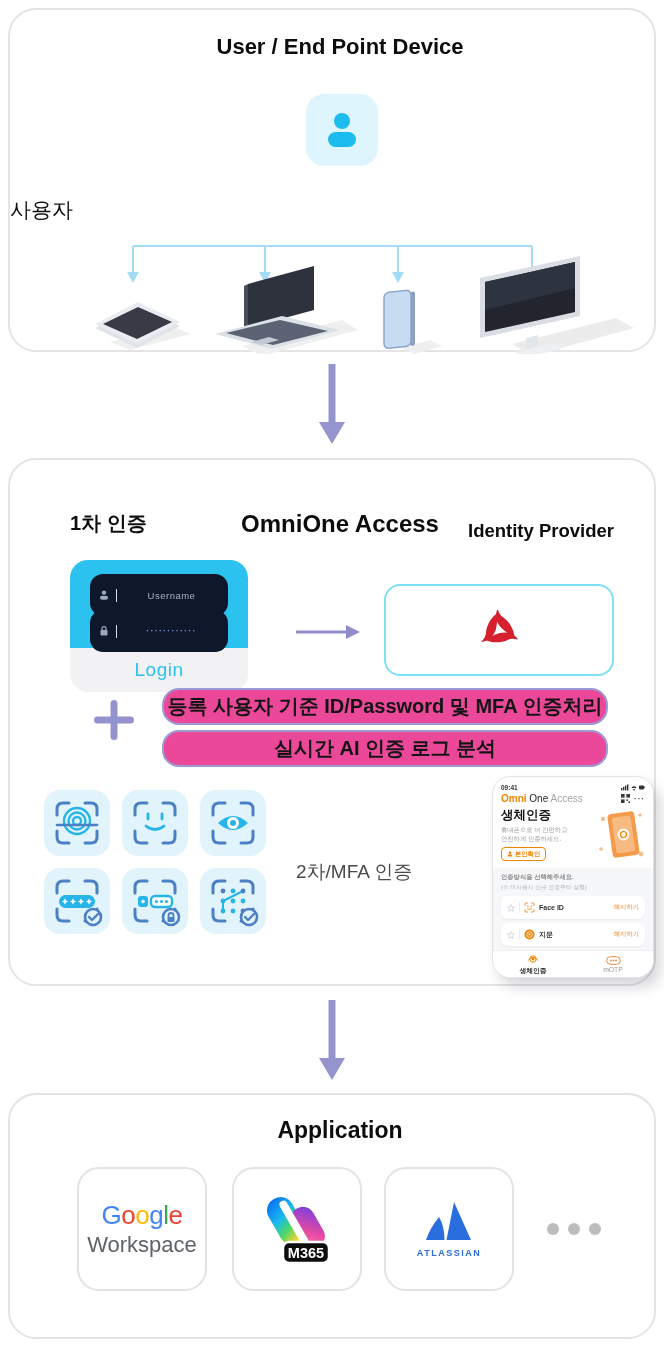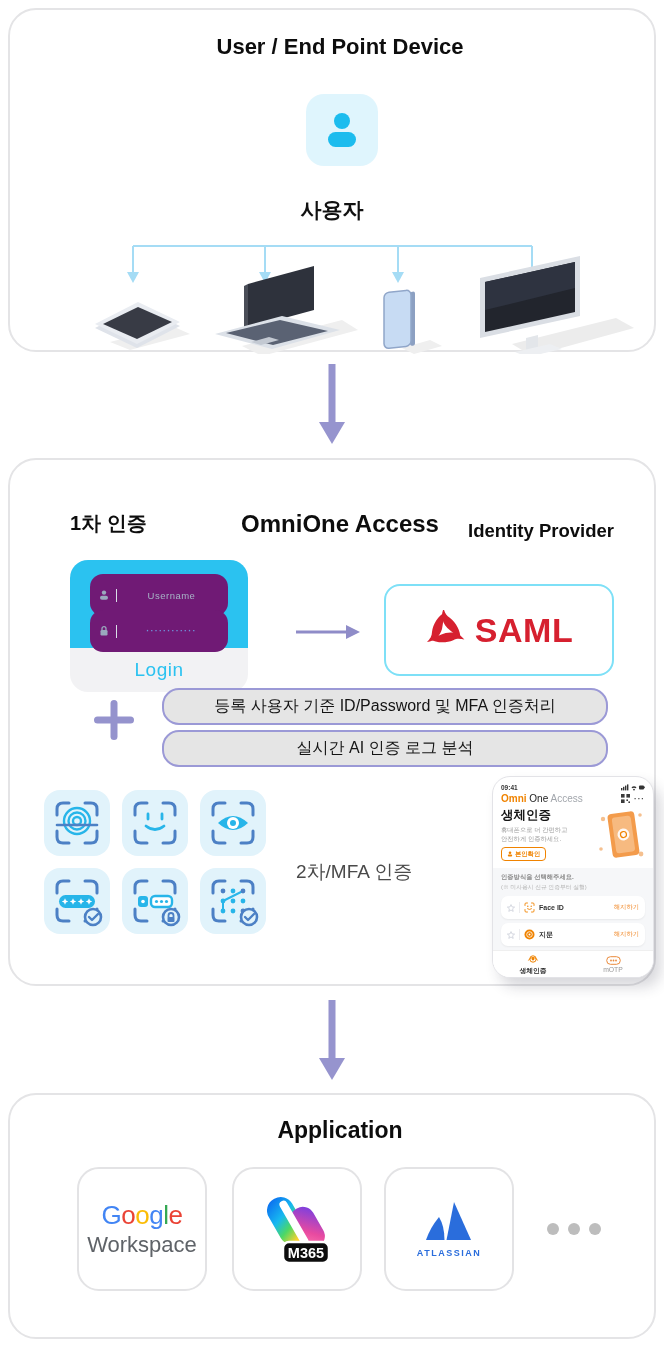--- a/index.html
+++ b/index.html
@@ -8,48 +8,48 @@
   .card { position:absolute; left:8px; width:648px; background:#fff; border:2px solid #E4E4E6; border-radius:28px; }
   .card1 { top:8px;   height:344px; }
   .card2 { top:458px; height:528px; }
   .card3 { top:1093px;height:246px; }
   .card-title { position:absolute; left:16px; right:0; text-align:center; font-weight:700; color:#0d0d0d; }
   .abs { position:absolute; }
 
   
   .c1-title { top:24px; font-size:22px; }
   .user-badge { left:296px; top:84px; width:72px; height:72px; border-radius:18px; background:#DFF5FD; display:flex; align-items:center; justify-content:center; }
-  .user-label { top:186px; left:0; right:0; text-align:center; font-size:21px; color:#111; font-weight:700; }
+  .user-label { top:186px; left:0; right:0; text-align:left; font-size:21px; color:#111; font-weight:400; }
 
   
   .v-arrow { left:319px; width:26px; height:80px; }
   .v-arrow1 { top:364px; } .v-arrow2 { top:1000px; }
 
   
   .c2-title { top:14px; font-size:24px;margin-top:36px; }
   .h-primary { left:60px; width:178px; top:50px; text-align:left; font-size:20px; font-weight:700; color:#0d0d0d; }
   .h-idp { left:374px; width:230px; top:60px; text-align:right; font-size:18.5px; font-weight:700; color:#0d0d0d; }
 
   .login-mock { left:60px; top:100px; width:178px; height:132px; border-radius:18px; overflow:hidden; }
   .lm-top { height:88px; background:#2BC2F0; position:relative; }
-  .lm-pill { position:absolute; left:20px; width:138px; height:42px; border-radius:13px; background:#701a75; display:flex; align-items:center; padding:0 8px; gap:6px; }
+  .lm-pill { position:absolute; left:20px; width:138px; height:42px; border-radius:13px; background:#0f172a; display:flex; align-items:center; padding:0 8px; gap:6px; }
   .lm-pill .sep { width:1px; height:13px; background:#D9DFE8; }
   .lm-user-text { flex:1; text-align:center; font-size:9.5px; letter-spacing:.5px; color:#A7B4C7; }
   .lm-pass-text { flex:1; text-align:center; font-size:9px; letter-spacing:1.2px; font-weight:700; color:#6F93DC; }
   .lm-bottom { height:44px; background:#F2F2F4; display:flex; align-items:center; justify-content:center; }
   .lm-login { font-size:19px; color:#2BC2F0; letter-spacing:.5px; }
 
   .h-arrow { left:286px; top:162px; }
 
   .saml-box { left:374px; top:124px; width:230px; height:92px; border:2.5px solid #7EE0F7; border-radius:16px; background:#fff; display:flex; align-items:center; justify-content:center; gap:10px; }
   .saml-word { font-size:34px; font-weight:800; color:#D6202F; letter-spacing:.5px; }
 
   .plus-sign { left:82px; top:238px; }
 
-  .note-box { left:152px; width:446px; height:37px; border:2px solid #9B99D6; border-radius:17px; background:#e5e5e5; display:flex; align-items:center; justify-content:center; font-size:16px; font-weight:400; color:#141414; }
+  .note-box { left:152px; width:446px; height:37px; border:2px solid #9B99D6; border-radius:17px; background:#ec4899; display:flex; align-items:center; justify-content:center; font-size:20px; font-weight:700; color:#141414; }
   .note1 { top:228px; } .note2 { top:270px; }
 
   .bio-grid { left:34px; top:330px; display:grid; grid-template-columns:repeat(3,66px); grid-auto-rows:66px; gap:12px; }
   .bio { width:66px; height:66px; border-radius:16px; background:#E1F3FB; }
 
   .option-note { left:286px; top:396px; width:195px; color:#4A4A4A; font-size:19px; line-height:31px; }
 
   
   .phone { left:482px; top:316px; width:162px; height:202px; background:#fff; border:1.5px solid #E3E3E7; border-radius:18px; box-shadow:7px 9px 14px rgba(40,40,60,.18); overflow:hidden; display:flex; flex-direction:column; padding:6px 8px 0; }
   .ph-status { display:flex; justify-content:space-between; align-items:center; height:10px; }
@@ -192,21 +192,20 @@
     </svg>
 
     <div class="abs saml-box">
       <svg width="40" height="40" viewBox="0 0 40 40">
         <g fill="#D6202F">
           <path d="M20,2 C13,6 8,14 7,22 C7,26 5,29 2,32 C10,31 15,26 17,19 C18,13 19,7 20,2 Z"></path>
           <path d="M20,2 C13,6 8,14 7,22 C7,26 5,29 2,32 C10,31 15,26 17,19 C18,13 19,7 20,2 Z" transform="rotate(120 20 20)"></path>
           <path d="M20,2 C13,6 8,14 7,22 C7,26 5,29 2,32 C10,31 15,26 17,19 C18,13 19,7 20,2 Z" transform="rotate(240 20 20)"></path>
         </g>
       </svg>
-      <span class="saml-word">SAML</span>
     </div>
 
     <svg class="abs plus-sign" width="44" height="44" viewBox="0 0 44 44">
       <rect x="2" y="18.5" width="40" height="7" rx="3.5" fill="#9593CD"></rect>
       <rect x="18.5" y="2" width="7" height="40" rx="3.5" fill="#9593CD"></rect>
     </svg>
 
     <div class="abs note-box note1">등록 사용자 기준 ID/Password 및 MFA 인증처리</div>
     <div class="abs note-box note2">실시간 AI 인증 로그 분석</div>
 

